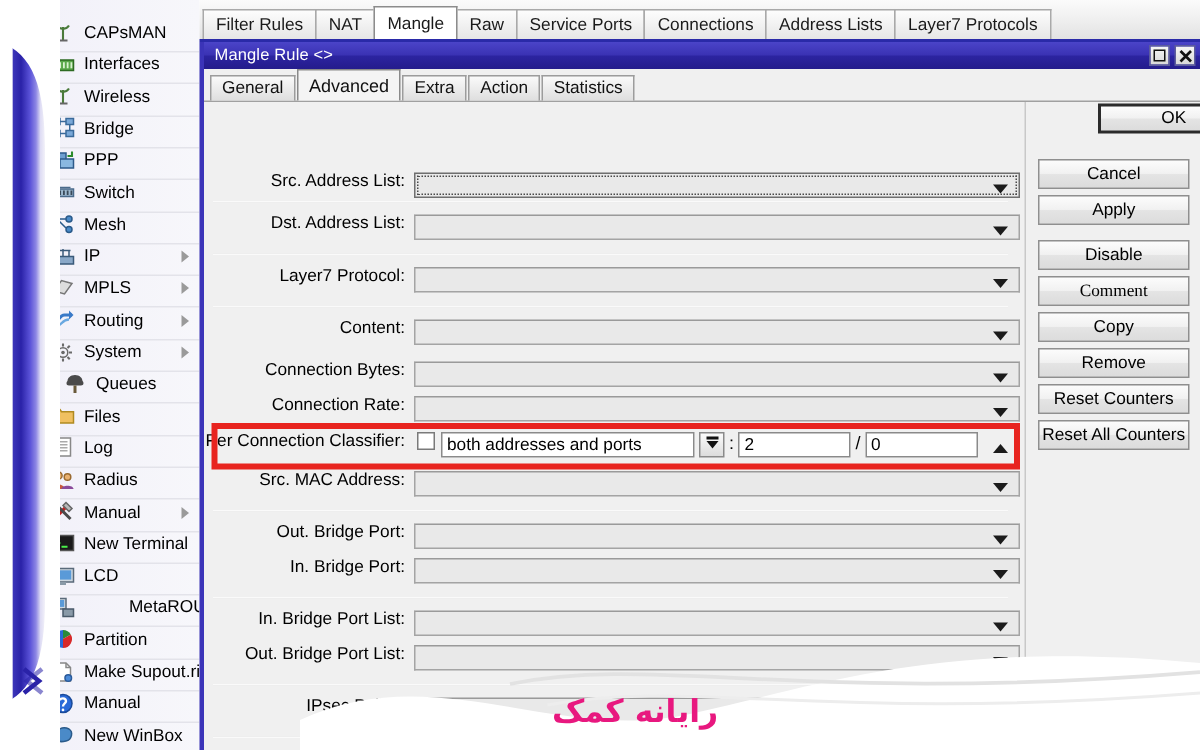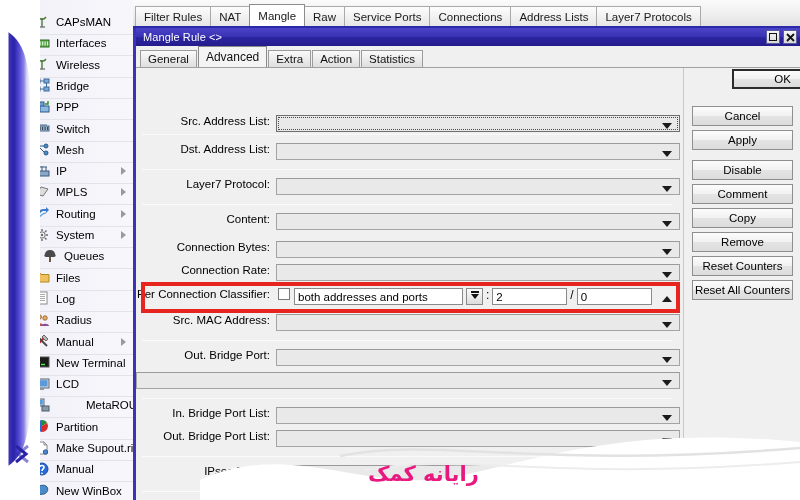--- a/index.html
+++ b/index.html
@@ -531,20 +531,21 @@
             <span class="rlabel">Src. MAC Address:</span>
             <span class="rfield"></span>
           </div>
           <div class="caret" style="top: 254px;"></div>
           <div class="row" style="top: 281px;">
             <span class="rlabel">Out. Bridge Port:</span>
             <span class="rfield"></span>
           </div>
           <div class="caret" style="top: 289px;"></div>
           <div class="row" style="top: 304px;">
+            <span class="rlabel">In. Bridge Port:</span>
             <span class="rfield"></span>
           </div>
           <div class="caret" style="top: 312px;"></div>
           <div class="row" style="top: 339px;">
             <span class="rlabel">In. Bridge Port List:</span>
             <span class="rfield"></span>
           </div>
           <div class="caret" style="top: 347px;"></div>
           <div class="row" style="top: 362px;">
             <span class="rlabel">Out. Bridge Port List:</span>
@@ -580,21 +581,21 @@
         </div>
         <div class="pbtn" style="top: 38px;">
           <span>Cancel</span>
         </div>
         <div class="pbtn" style="top: 62px;">
           <span>Apply</span>
         </div>
         <div class="pbtn" style="top: 92px;">
           <span>Disable</span>
         </div>
-        <div class="pbtn" style="top: 116px;">
+        <div class="pbtn" style="top: 116px; font-family: Liberation Serif, serif;">
           <span>Comment</span>
         </div>
         <div class="pbtn" style="top: 140px;">
           <span>Copy</span>
         </div>
         <div class="pbtn" style="top: 188px;">
           <span>Reset Counters</span>
         </div>
         <div class="pbtn" style="top: 164px;">
           <span>Remove</span>

